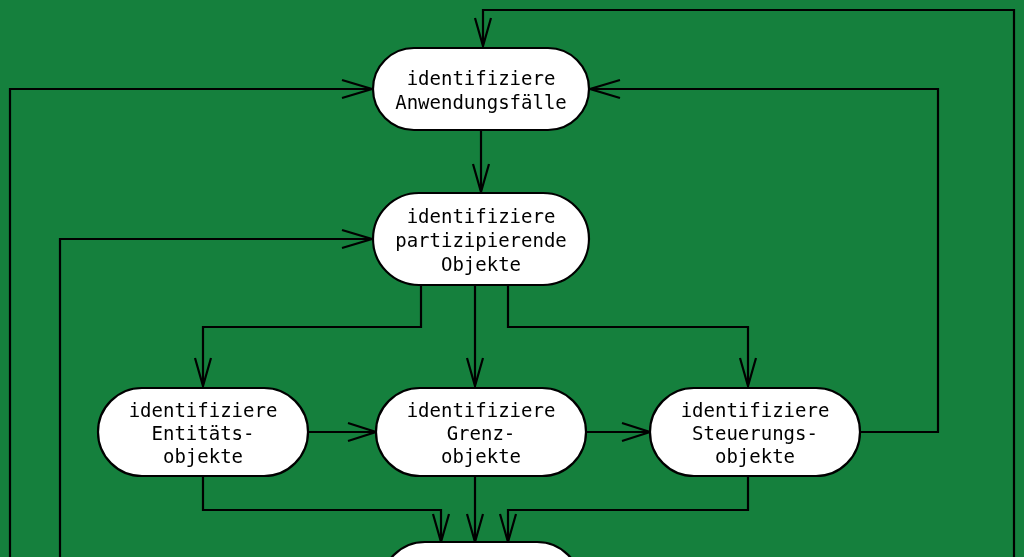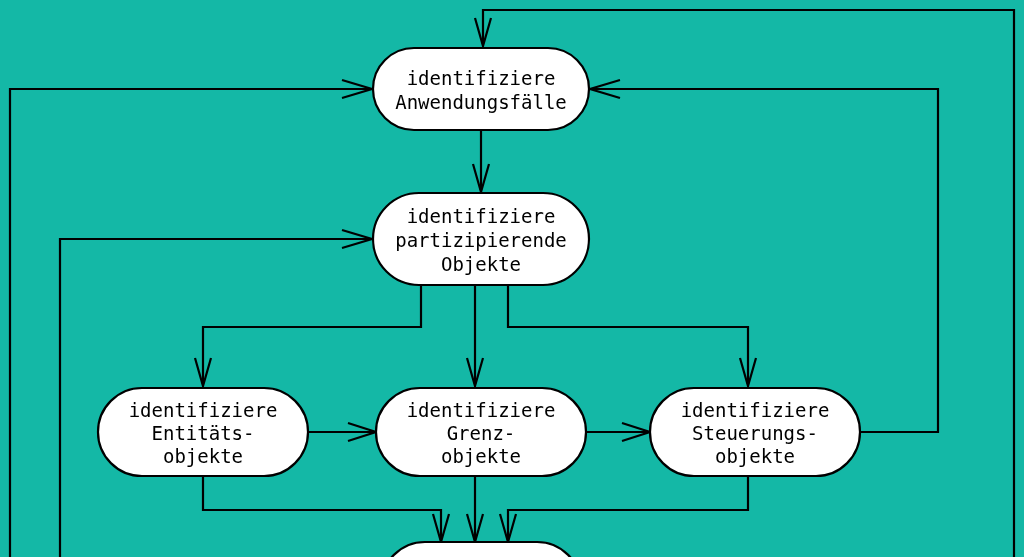--- a/index.html
+++ b/index.html
@@ -7,21 +7,21 @@
     padding: 0;
     background: #ffffff;
   }
   body {
     font-family: "DejaVu Sans Mono", "Liberation Mono", monospace;
   }
   #diagram-root {
     position: relative;
     width: 1024px;
     height: 557px;
-    background: #14b8a6;
+    background: #15803d;
     overflow: hidden;
   }
   svg#flow {
     display: block;
     width: 1024px;
     height: 557px;
   }
   .node-shape {
     fill: #ffffff;
     stroke: #000000;

